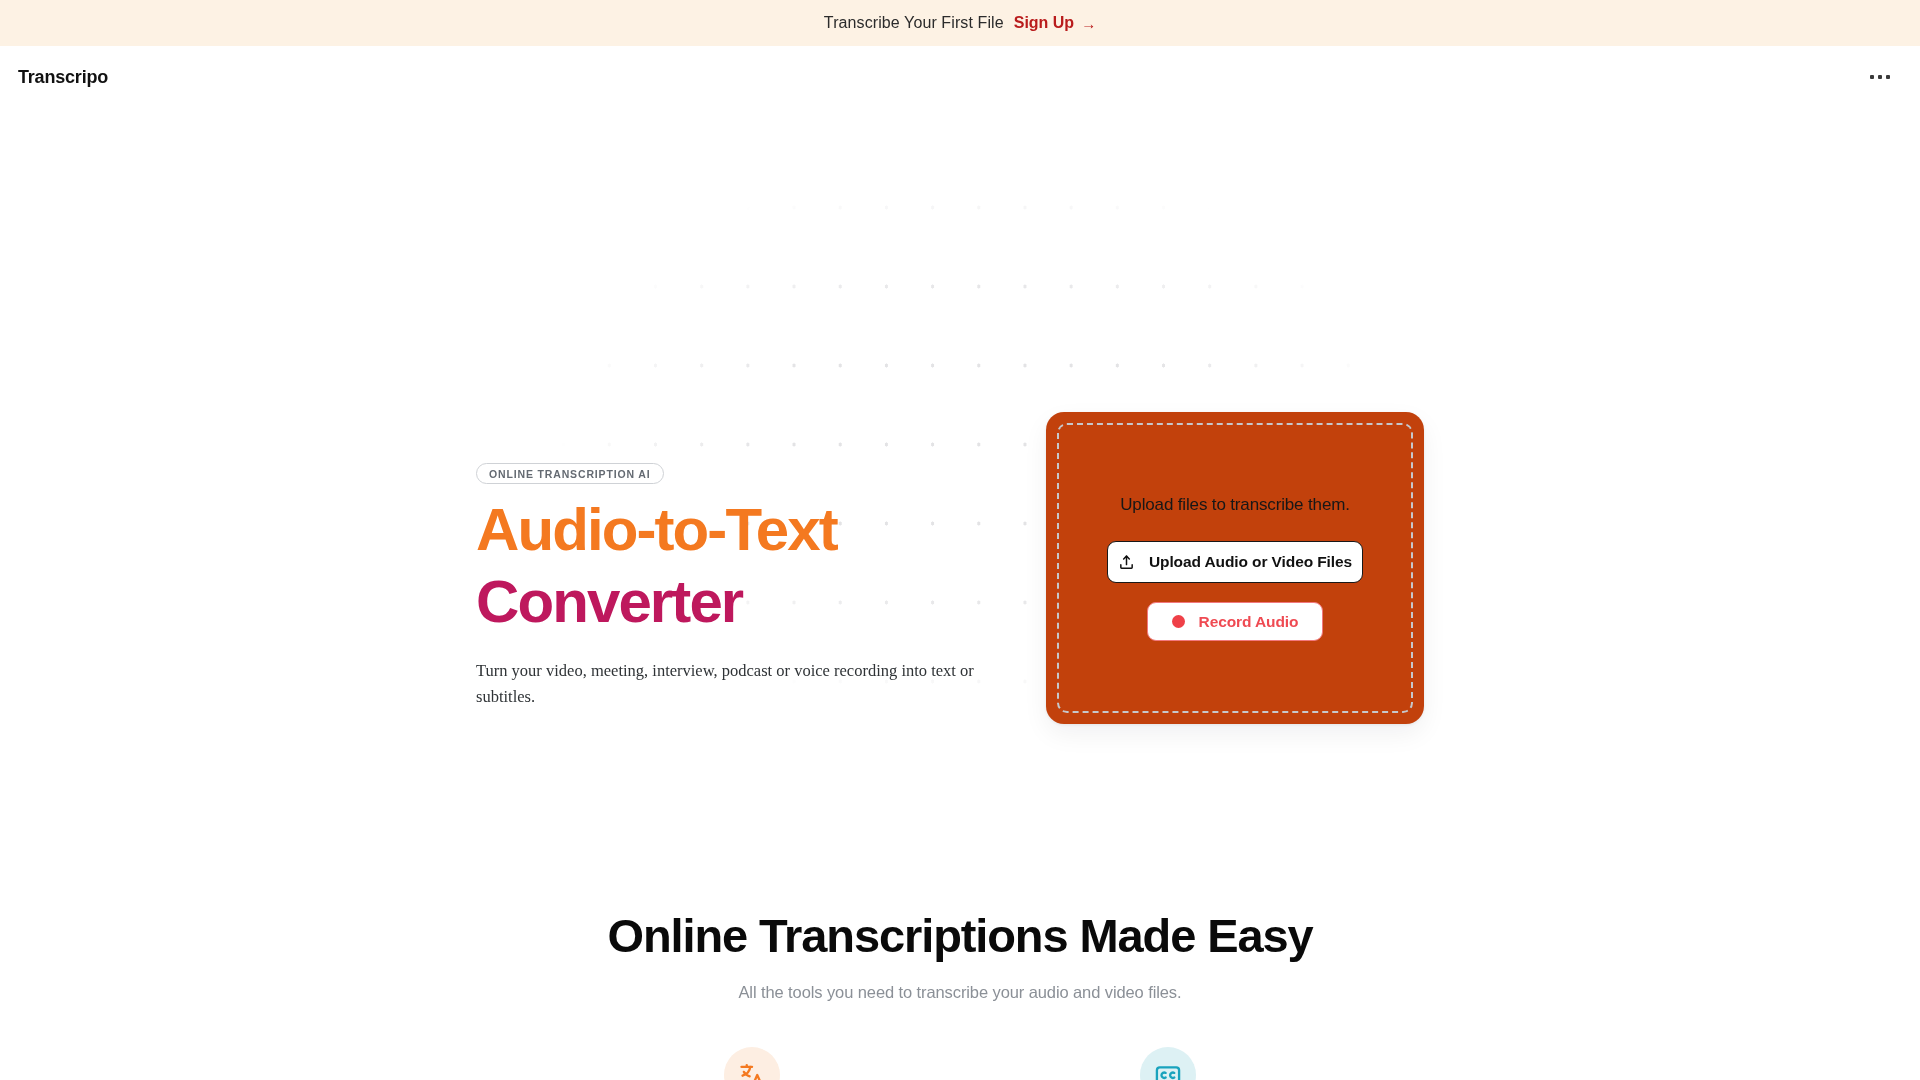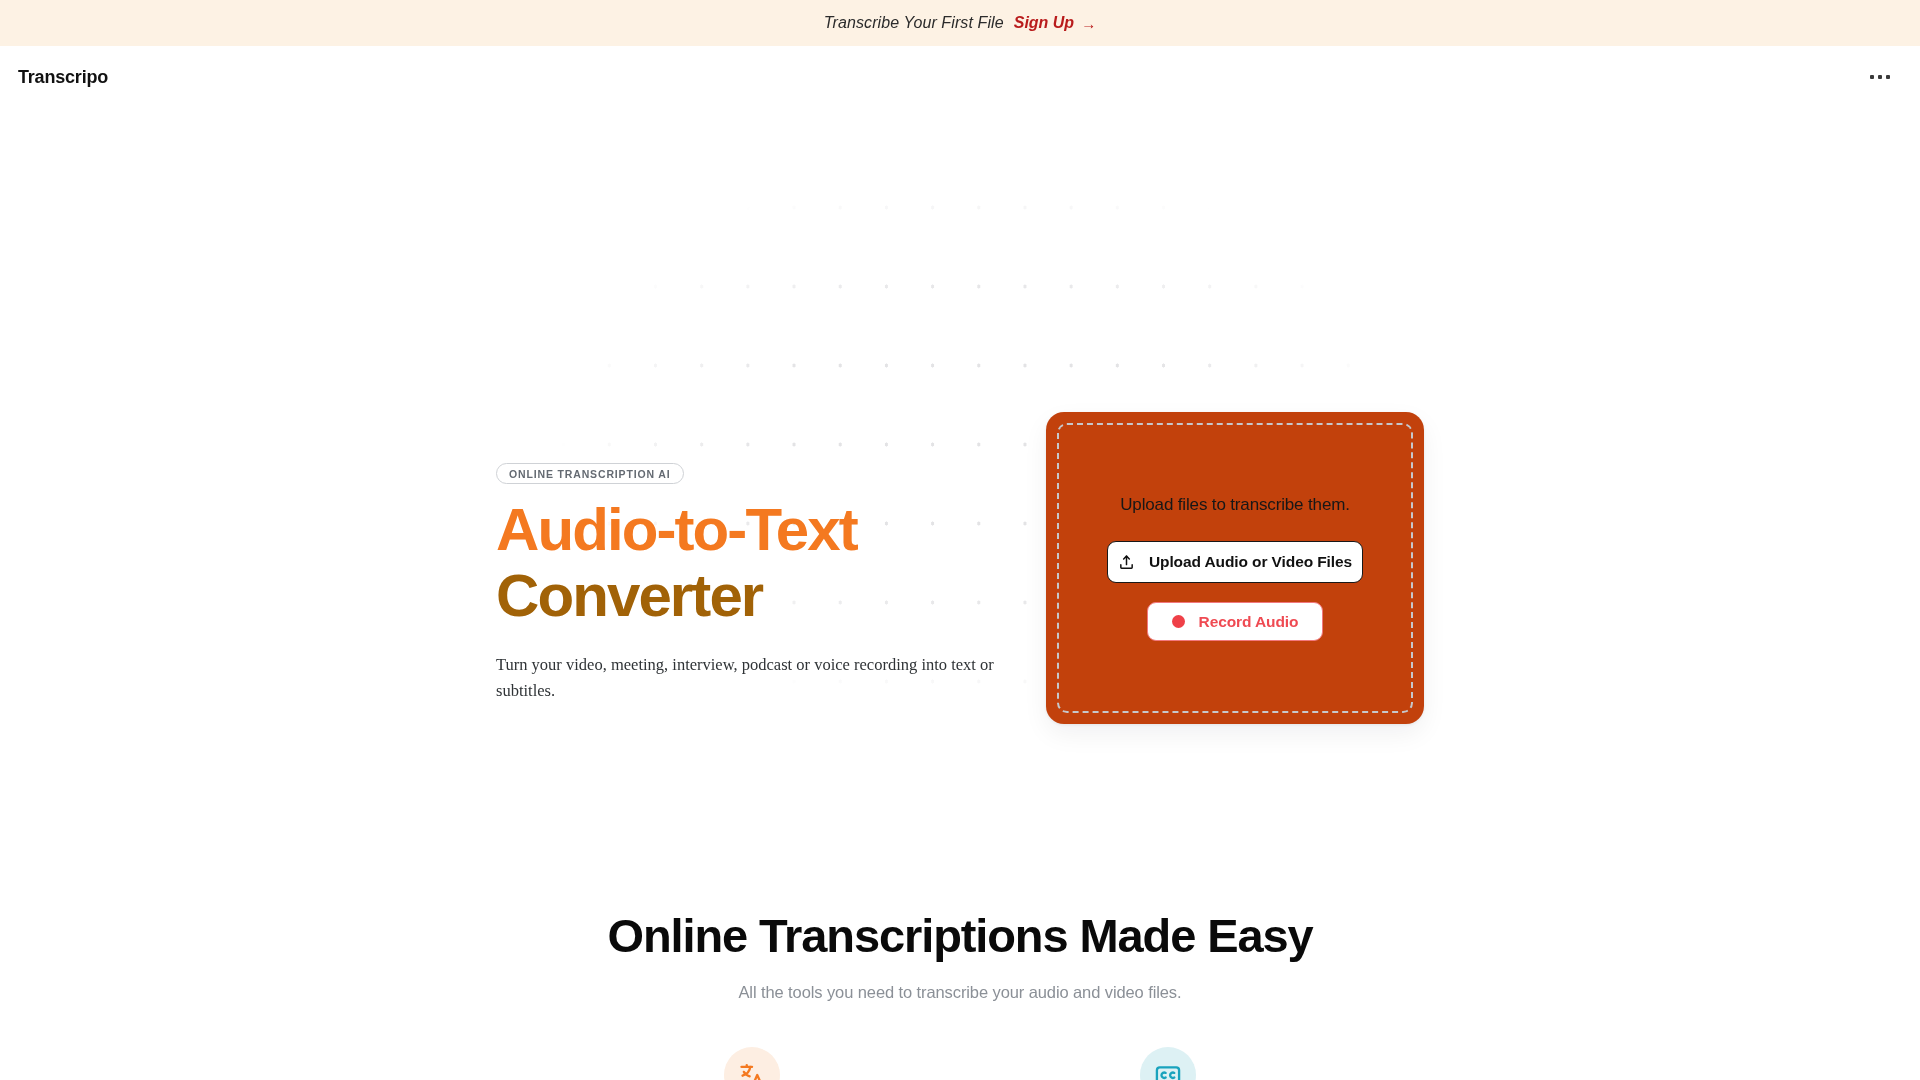--- a/index.html
+++ b/index.html
@@ -15,21 +15,20 @@
 
   
   .announce-bar {
     width: 100%;
     height: 46px;
     background: #fdf2e4;
     display: flex;
     align-items: center;
     justify-content: center;
     gap: 10px;
-    font-style: italic;
   }
   .announce-text {
     font-size: 16px;
     color: #2b2b2b;
     letter-spacing: 0.1px;
   }
   .announce-link {
     font-size: 16px;
     font-weight: 700;
     color: #b91c1c;
@@ -102,21 +101,21 @@
   }
 
   .hero-inner {
     position: relative;
     width: 1920px;
     height: 100%;
   }
 
   .hero-copy {
     position: absolute;
-    left: 496px;
+    left: 476px;
     top: 355px;
     width: 540px;
   }
   .pill-badge {
     display: inline-flex;
     align-items: center;
     height: 21px;
     padding: 0 12px;
     border: 1px solid #cfd2d6;
     border-radius: 999px;
@@ -129,21 +128,21 @@
   }
   .hero-title {
     margin-top: 16px;
     font-size: 60px;
     line-height: 1.0;
     font-weight: 700;
     letter-spacing: -1.9px;
     color: #0a0a0a;
   }
   .hero-title .accent { color: #f47920; display: block; }
-  .hero-title .plain  { color: #a16207; display: block; margin-top: 6px; }
+  .hero-title .plain  { color: #be185d; display: block; margin-top: 12px; }
   .hero-sub {
     margin-top: 26px;
     width: 520px;
     font-size: 16.5px;
     line-height: 1.55;
     color: #2f3336;
     font-family: Liberation Serif, serif;
   }
 
   

